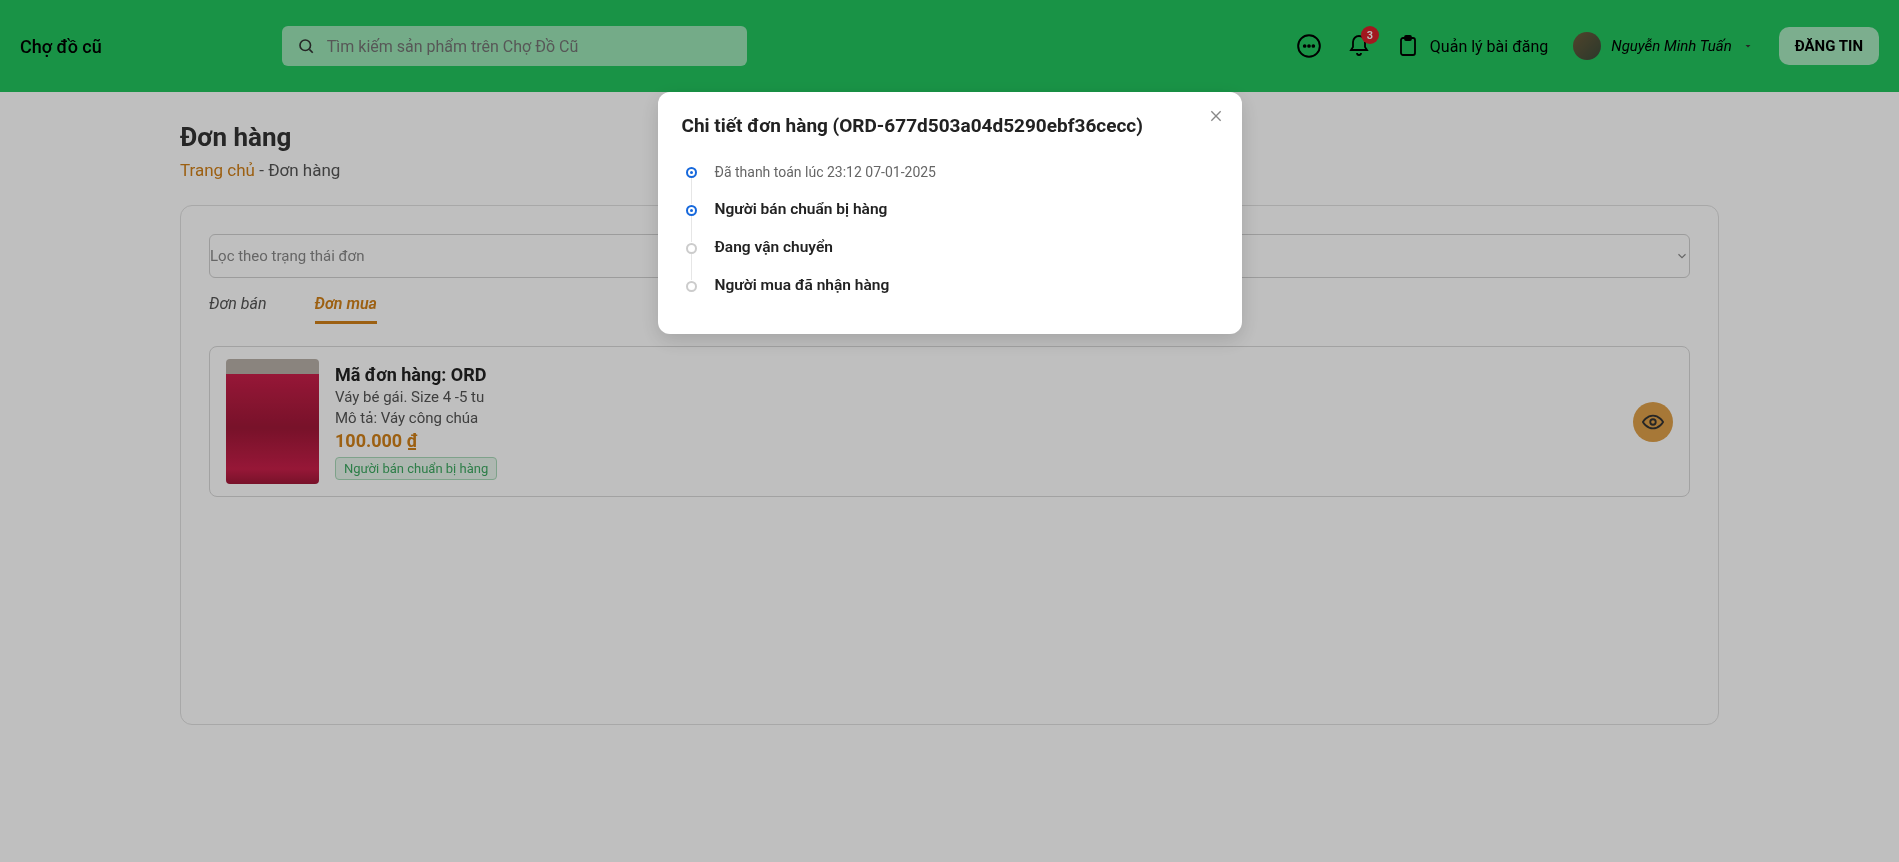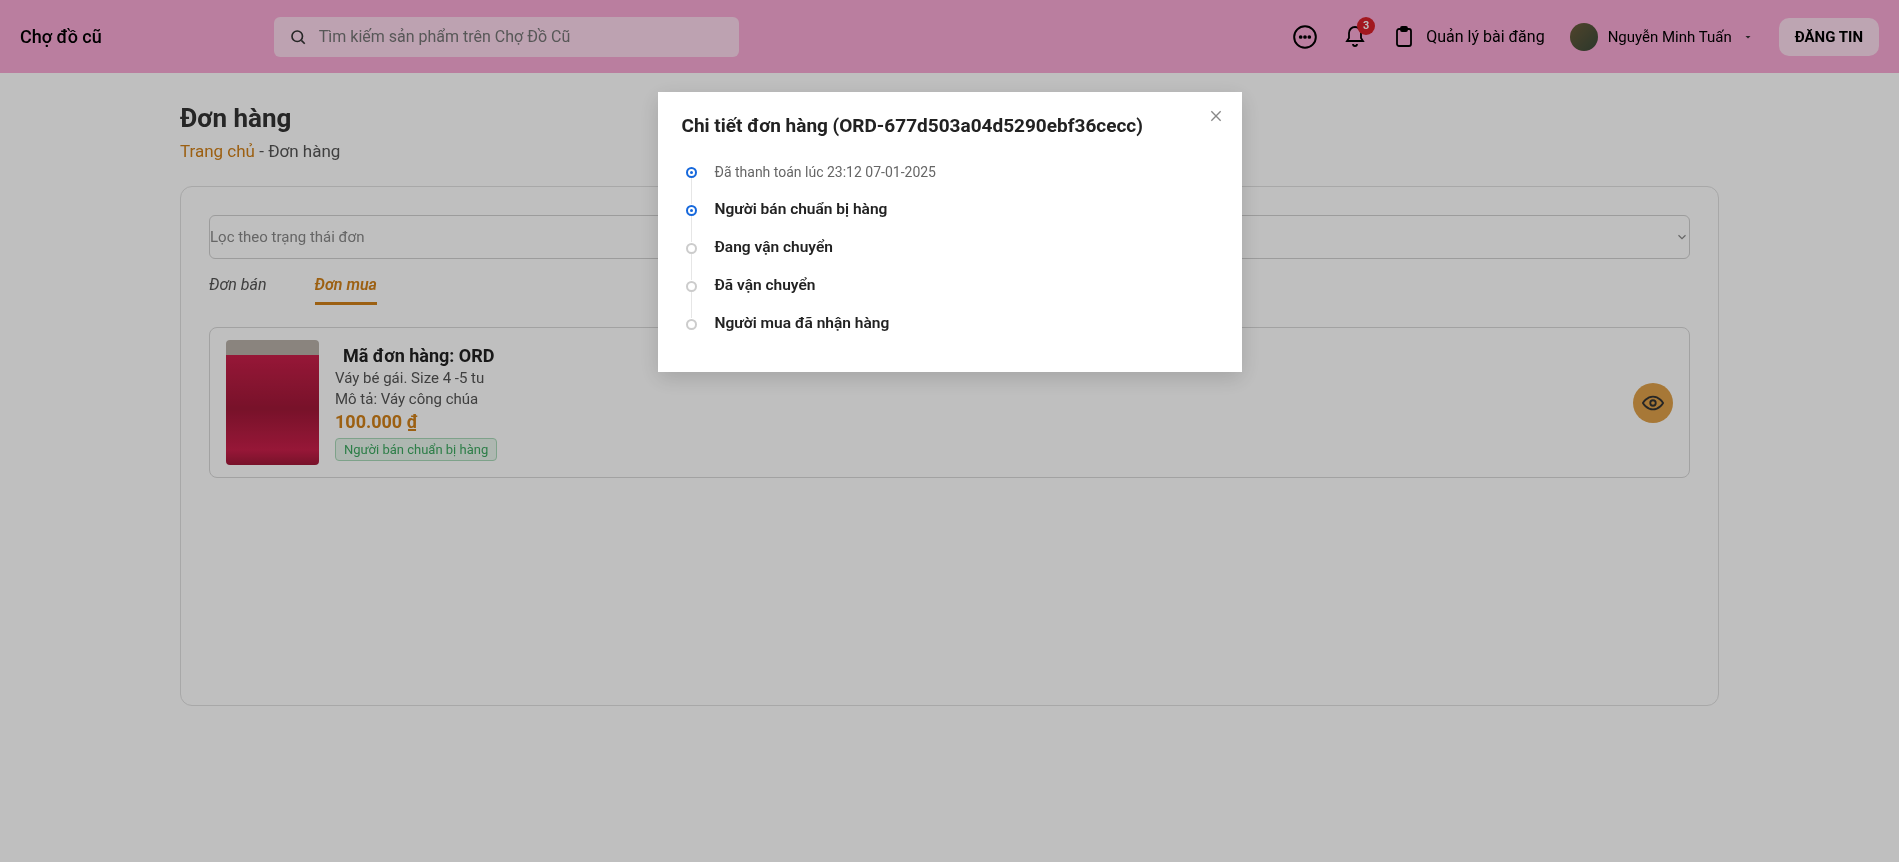--- a/index.html
+++ b/index.html
@@ -1,53 +1,53 @@
 <!DOCTYPE html>
 <html><head>
 <meta charset="utf-8">
 <style>
 * { margin:0; padding:0; box-sizing:border-box; font-family:-apple-system,BlinkMacSystemFont,"Segoe UI",Roboto,Arial,sans-serif; }
 body { background:#fff; overflow:hidden; }
 
-.header { background:#f9a8d4; height:73px; display:flex; align-items:center; padding:0 20px; gap:12px; }
+.header { background:#22c55e; height:92px; display:flex; align-items:center; padding:0 20px; gap:20px; }
 .logo { color:#000; font-size:18px; font-weight:500; margin-right:160px; }
 .search-wrap { background:rgba(255,255,255,0.55); border-radius:6px; height:40px; width:465px; display:flex; align-items:center; padding:0 15px; gap:12px; }
 .search-wrap svg { flex-shrink:0; }
 .search-wrap input { border:none; background:transparent; outline:none; font-size:16px; color:#555; width:100%; }
 .header-right { margin-left:auto; display:flex; align-items:center; gap:25px; }
 .icon-btn { position:relative; display:flex; align-items:center; cursor:pointer; }
 .badge { position:absolute; top:-8px; right:-8px; background:#d9202a; color:#fff; border-radius:50%; width:18px; height:18px; font-size:11px; display:flex; align-items:center; justify-content:center; font-weight:600; }
 .manage-link { display:flex; align-items:center; gap:10px; color:#000; font-size:16px; text-decoration:none; cursor:pointer; }
 .user-menu { display:flex; align-items:center; gap:10px; cursor:pointer; }
 .avatar { width:28px; height:28px; border-radius:50%; background:linear-gradient(135deg,#6b5b3a,#3a4a3a); }
-.user-name { color:#000; font-size:15px; }
+.user-name { color:#000; font-size:15px;font-style:italic; }
 .post-btn { background:rgba(255,255,255,0.6); border:none; border-radius:10px; padding:10px 16px; font-size:15px; font-weight:700; color:#000; cursor:pointer; }
 
 .page { padding:30px 180px; }
 .page-title { font-size:26px; font-weight:700; color:#333; }
 .breadcrumb { margin-top:8px; font-size:17px; color:#555; }
 .breadcrumb a { color:#d18019; text-decoration:none; }
 
 .panel { border:1px solid #e0e0e0; border-radius:12px; margin-top:25px; padding:28px; min-height:520px; }
 .filter-select { width:100%; border:1px solid #d0d0d0; border-radius:6px; height:44px; padding:0 0; font-size:15px; color:#888; display:flex; align-items:center; justify-content:space-between; cursor:pointer; }
 .tabs { display:flex; gap:48px; margin-top:8px; border-bottom:0;font-style:italic; }
 .tab { font-size:16px; color:#555; padding:8px 0; cursor:pointer; }
 .tab.active { color:#d18019; font-weight:600; border-bottom:3px solid #d18019; }
 
 .order-card { border:1px solid #d8d8d8; border-radius:8px; margin-top:22px; padding:12px 16px; display:flex; align-items:center; gap:16px; }
 .order-img { width:93px; height:125px; border-radius:4px; background:linear-gradient(to bottom,#b8b0a8 0%,#b8b0a8 12%,#c91f4a 12%,#a01838 55%,#c91f4a 88%,#a01838 100%); flex-shrink:0; }
 .order-info { flex:1; }
-.order-code { font-size:18px; font-weight:700; color:#222;margin-left:8px; }
+.order-code { font-size:18px; font-weight:700; color:#222; }
 .order-line { font-size:15px; color:#555; margin-top:3px; }
 .order-price { font-size:18px; font-weight:700; color:#d18019; margin-top:3px; }
 .status-chip { display:inline-block; margin-top:6px; background:#e8f5ec; color:#3da861; border:1px solid #a8d9b8; border-radius:4px; padding:3px 8px; font-size:13px; }
 .eye-btn { width:40px; height:40px; border-radius:50%; background:#dfa14a; display:flex; align-items:center; justify-content:center; cursor:pointer; }
 
 .overlay { position:fixed; inset:0; background:rgba(0,0,0,0.25); display:flex; align-items:flex-start; justify-content:center; padding-top:92px; }
-.modal { background:#fff; border-radius:0; width:584px; padding:22px 24px 40px; position:relative; box-shadow:0 6px 20px rgba(0,0,0,0.15); }
+.modal { background:#fff; border-radius:12px; width:584px; padding:22px 24px 40px; position:relative; box-shadow:0 6px 20px rgba(0,0,0,0.15); }
 .modal-title { font-size:19px; font-weight:700; color:#222; }
 .modal-close { position:absolute; top:16px; right:18px; cursor:pointer; color:#888; }
 .timeline { margin-top:25px; padding-left:4px; }
 .step { display:flex; gap:18px; position:relative; padding-bottom:20px; }
 .step:last-child { padding-bottom:0; }
 .step::before { content:""; position:absolute; left:5px; top:16px; bottom:-4px; width:1px; background:#e6e6e6; }
 .step:last-child::before { display:none; }
 .dot { width:11px; height:11px; border-radius:50%; flex-shrink:0; margin-top:5px; border:2px solid #ccc; background:#fff; position:relative; z-index:1; }
 .dot.done { border-color:#1668dc; }
 .dot.done::after { content:""; position:absolute; inset:2px; background:#1668dc; border-radius:50%; }
@@ -162,24 +162,18 @@
       </div>
       <div class="step">
         <div class="dot"></div>
         <div class="step-body">
           <div class="step-title">Đang vận chuyển</div>
         </div>
       </div>
       <div class="step">
         <div class="dot"></div>
         <div class="step-body">
-          <div class="step-title">Đã vận chuyển</div>
-        </div>
-      </div>
-      <div class="step">
-        <div class="dot"></div>
-        <div class="step-body">
           <div class="step-title">Người mua đã nhận hàng</div>
         </div>
       </div>
     </div>
   </div>
 </div>
 
 </body></html>

